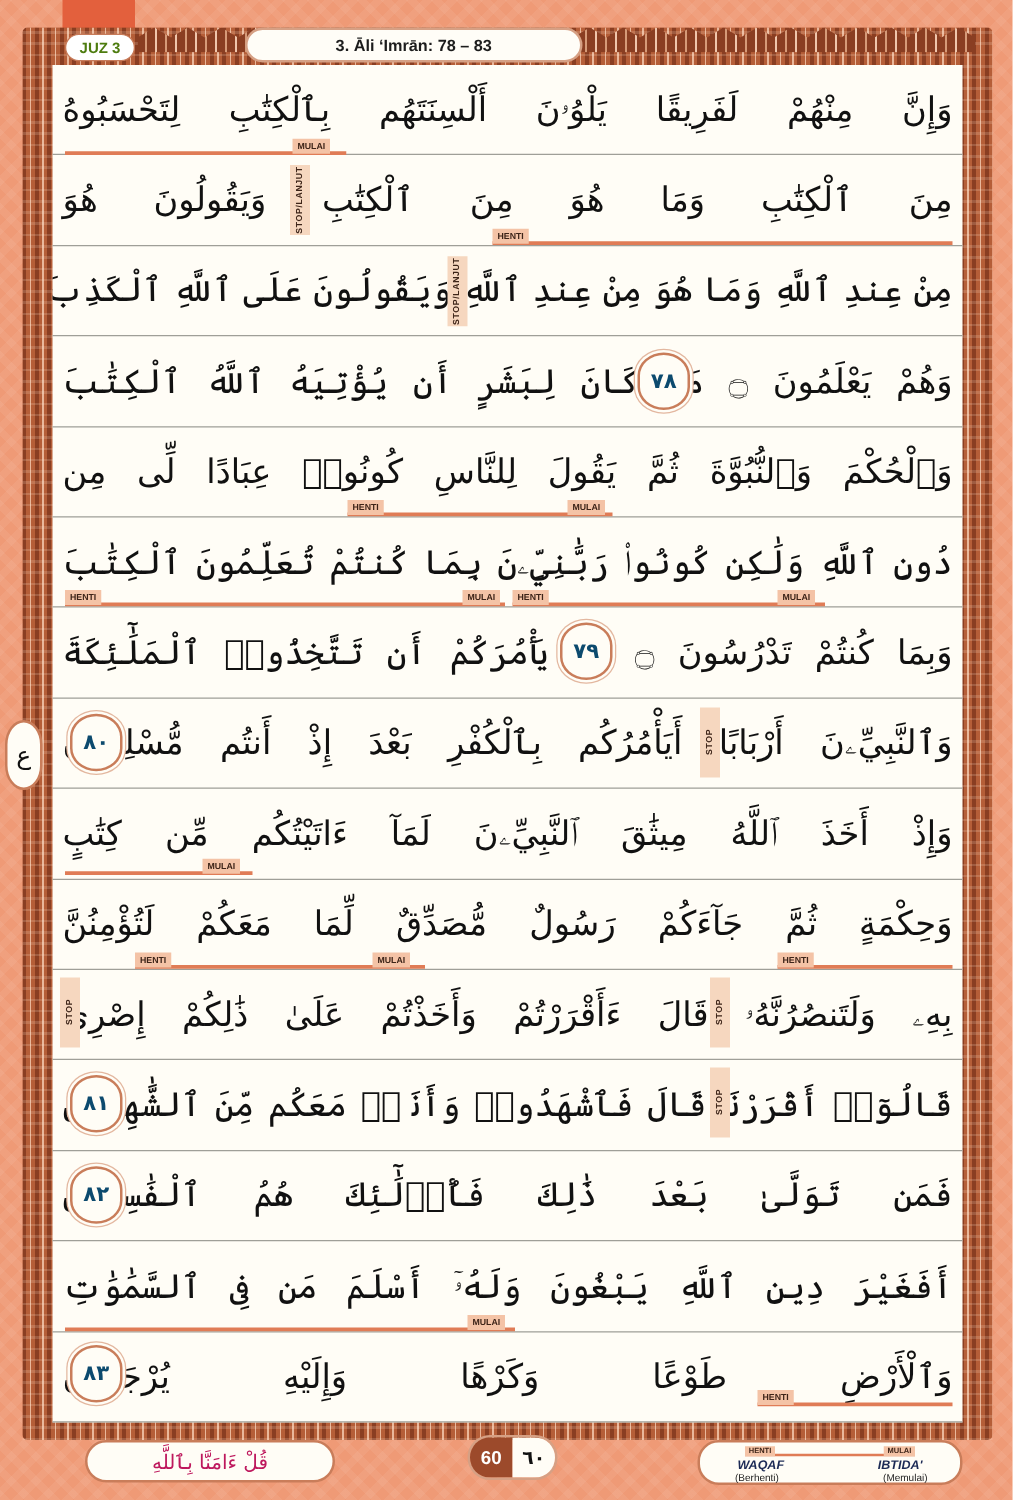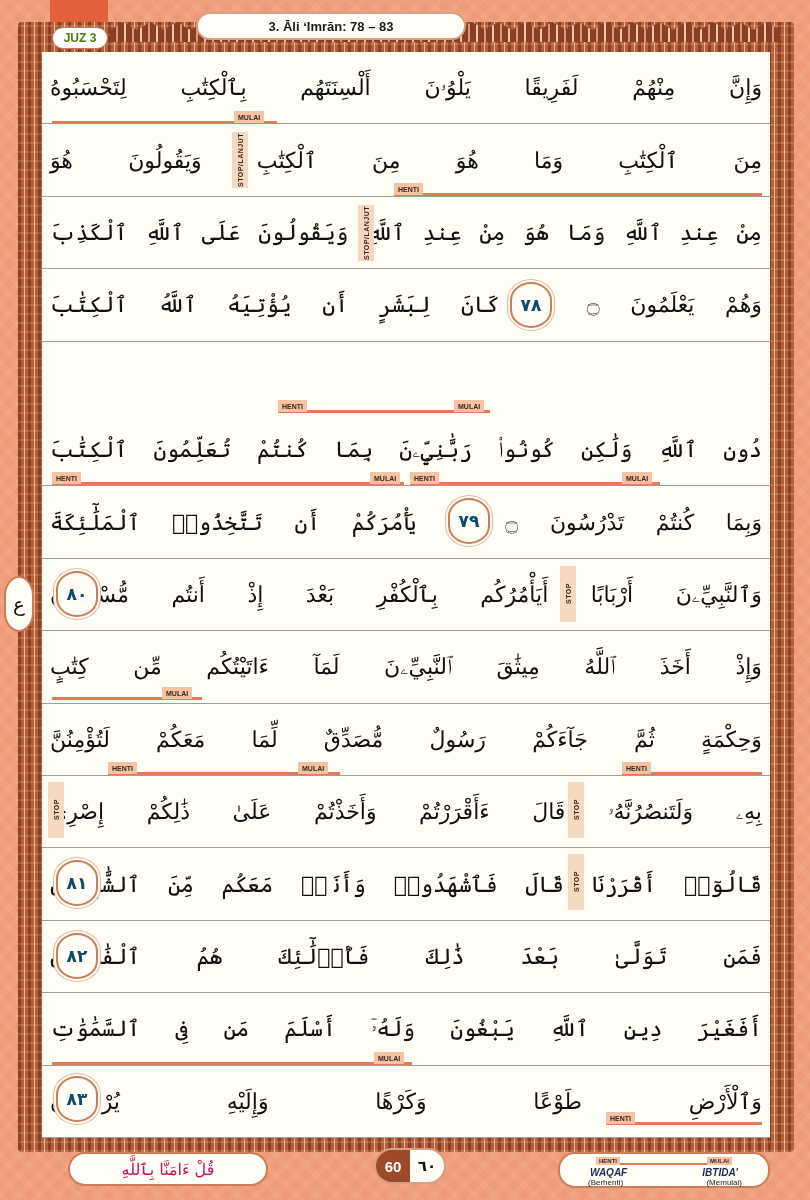--- a/index.html
+++ b/index.html
@@ -36,37 +36,37 @@
     clip-path: polygon(0 100%, 0 40%, 2% 0, 4% 40%, 6% 0, 8% 40%, 10% 0, 12% 40%, 14% 0, 16% 40%, 18% 0, 20% 40%, 22% 0, 24% 40%, 26% 0, 28% 40%, 30% 0, 32% 40%, 34% 0, 36% 40%, 38% 0, 40% 40%, 42% 0, 44% 40%, 46% 0, 48% 40%, 50% 0, 52% 40%, 54% 0, 56% 40%, 58% 0, 60% 40%, 62% 0, 64% 40%, 66% 0, 68% 40%, 70% 0, 72% 40%, 74% 0, 76% 40%, 78% 0, 80% 40%, 82% 0, 84% 40%, 86% 0, 88% 40%, 90% 0, 92% 40%, 94% 0, 96% 40%, 98% 0, 100% 40%, 100% 100%);
   }
   .juz-badge {
     position: absolute; left: 52px; top: 27px; width: 56px; height: 22px;
     background: #fff; border-radius: 11px;
     font: bold 12px "Liberation Sans", sans-serif; color: #4d7c0f;
     display: flex; align-items: center; justify-content: center;
     border: 1px solid #c77b5a;
   }
   .surah-badge {
-    position: absolute; left: 196px; top: 12px; width: 270px; height: 28px;
+    position: absolute; left: 196px; top: 22px; width: 270px; height: 28px;
     background: #fffdf7; border: 2px solid #d6a084; border-radius: 14px;
     font: bold 13px "Liberation Sans", sans-serif; color: #1c1c1c;
     display: flex; align-items: center; justify-content: center;
   }
   .panel {
     position: absolute; left: 42px; top: 52px; width: 728px; height: 1086px;
     background: #fffdf6;
   }
   .line {
     position: absolute; left: 0; right: 0; height: 72.4px;
     border-bottom: 1px solid #9f9f98;
     direction: rtl;
     display: flex; align-items: center; justify-content: space-between;
     padding: 0 8px;
     font-family: "DejaVu Serif", serif;
-    font-size: 22px; color: #111;
+    font-size: 27px; color: #111;
     white-space: nowrap; overflow: hidden;
   }
   .line:last-child { border-bottom: none; }
   .line .txt { flex: 1; text-align: justify; text-align-last: justify; }
   .ayah-marker {
     flex: 0 0 auto;
     width: 42px; height: 46px; margin: 0 6px;
     display: inline-flex; align-items: center; justify-content: center;
     border: 2px solid #c97d5a; border-radius: 50% / 40%;
     font: bold 17px "DejaVu Sans", sans-serif; color: #0c4a6e;
@@ -149,20 +149,23 @@
   <div class="line" style="top:144.8px">
     <span class="txt"><span>مِنْ عِندِ ٱللَّهِ وَمَا هُوَ مِنْ عِندِ ٱللَّهِ وَيَقُولُونَ عَلَى ٱللَّهِ ٱلْكَذِبَ</span></span>
   </div>
   <div class="stop-tag" style="position:absolute;left:312px;top:153px">STOP/LANJUT</div>
 
   <div class="line" style="top:217.2px">
     <span class="txt">وَهُمْ يَعْلَمُونَ ۝ مَا كَانَ لِبَشَرٍ أَن يُؤْتِيَهُ ٱللَّهُ ٱلْكِتَٰبَ</span>
   </div>
   <div class="ayah-marker" style="position:absolute;left:462px;top:230px">٧٨</div>
 
+  <div class="line" style="top:289.6px">
+    <span class="txt">وَٱلْحُكْمَ وَٱلنُّبُوَّةَ ثُمَّ يَقُولَ لِلنَّاسِ كُونُوا۟ عِبَادًا لِّى مِن</span>
+  </div>
   <div class="mark-bar" style="left:236px;width:212px;top:358px"></div>
   <div class="mark-label" style="left:236px;top:348px">HENTI</div>
   <div class="mark-label" style="left:412px;top:348px">MULAI</div>
 
   <div class="line" style="top:362px">
     <span class="txt">دُونِ ٱللَّهِ وَلَٰكِن كُونُوا۟ رَبَّٰنِيِّۦنَ بِمَا كُنتُمْ تُعَلِّمُونَ ٱلْكِتَٰبَ</span>
   </div>
   <div class="mark-bar" style="left:10px;width:352px;top:430px"></div>
   <div class="mark-label" style="left:10px;top:420px">HENTI</div>
   <div class="mark-label" style="left:328px;top:420px">MULAI</div>

